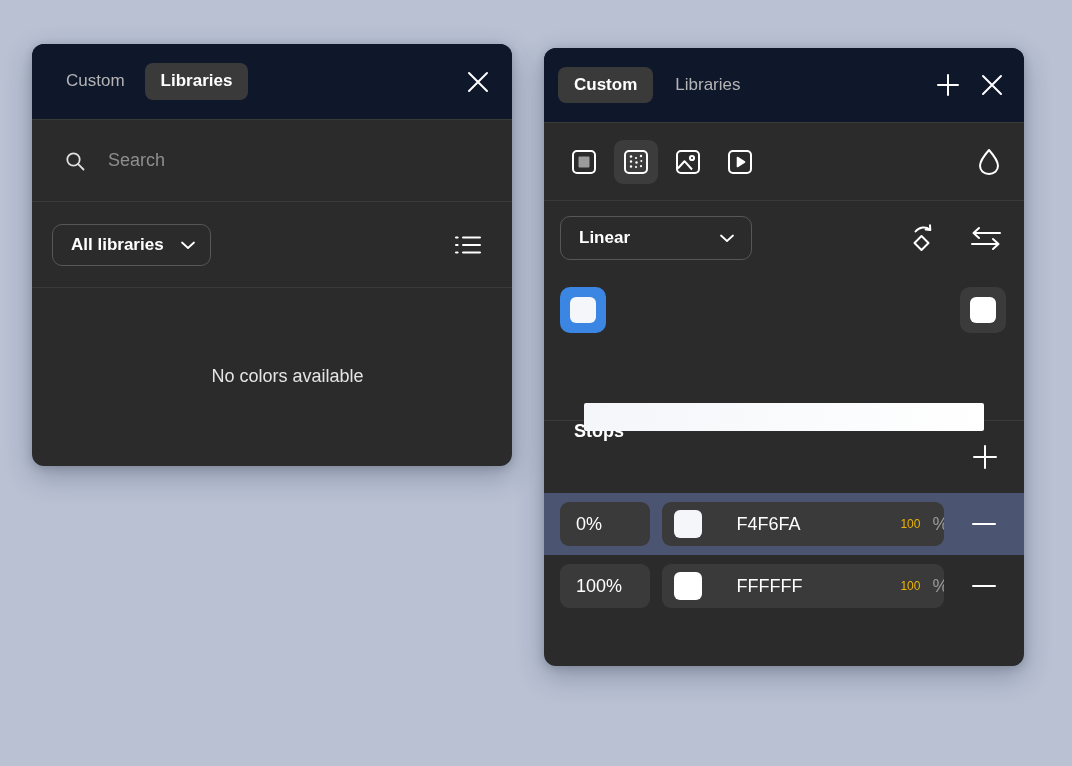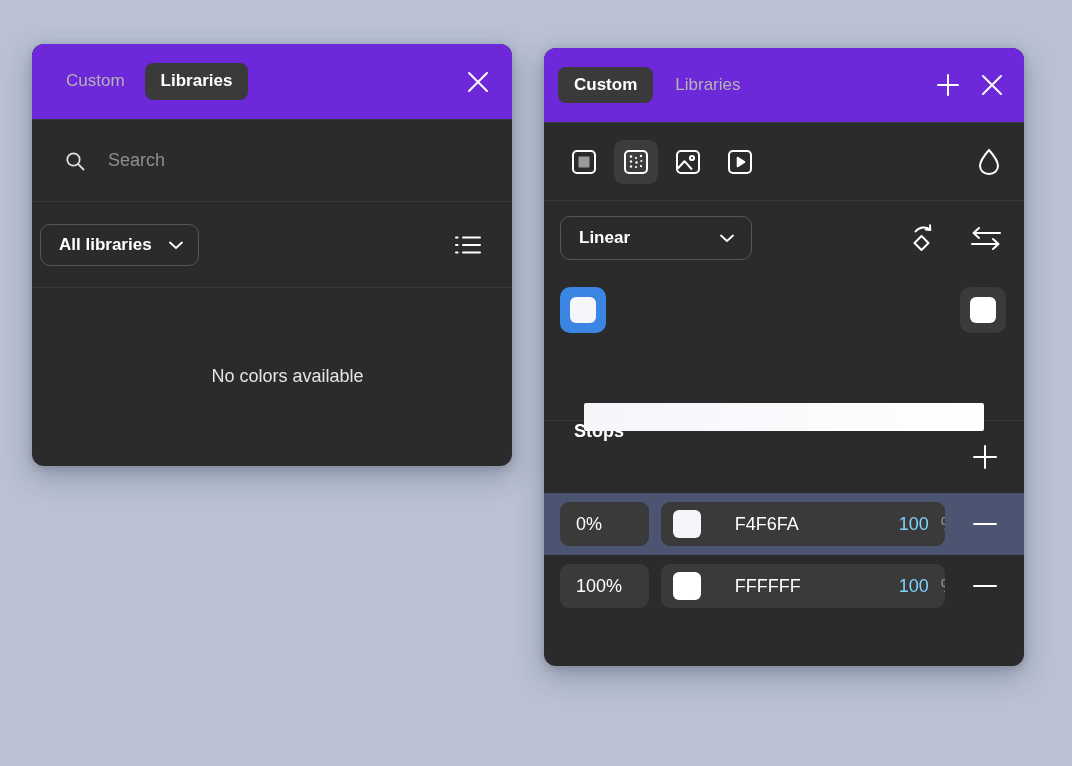--- a/index.html
+++ b/index.html
@@ -24,21 +24,21 @@
     background: #2b2b2b;
     border-radius: 12px;
     box-shadow: 0 10px 28px rgba(40,48,70,0.30), 0 2px 8px rgba(40,48,70,0.22);
     overflow: hidden;
     color: #ffffff;
   }
 
   .panel-header {
     display: flex;
     align-items: center;
-    background: #6d28d9;
+    background: #0f172a;
     border-bottom: 1px solid #3a3a3a;
   }
 
   .tab {
     font-size: 17px;
     padding: 8px 16px;
     border-radius: 8px;
     color: #b4b4b4;
     white-space: nowrap;
     cursor: pointer;
@@ -84,21 +84,21 @@
   }
   .search-placeholder {
     font-size: 18px;
     color: #8e8e8e;
   }
 
   .filter-row {
     height: 86px;
     display: flex;
     align-items: center;
-    padding: 0 30px 0 8px;
+    padding: 0 30px 0 20px;
     border-bottom: 1px solid #3a3a3a;
   }
   .select-pill {
     display: flex;
     align-items: center;
     gap: 16px;
     border: 1px solid #575757;
     border-radius: 10px;
     padding: 10px 14px 10px 18px;
     font-size: 17px;
@@ -276,21 +276,21 @@
     cursor: text;
   }
   .color-group .vsep { width: 1px; height: 100%; background: #2b2b2b; }
   .color-group .alpha {
     display: flex;
     align-items: center;
     gap: 12px;
     padding: 0 16px 0 16px;
     cursor: text;
   }
-  .color-group .alpha .num { font-size: 18px; color: #7dd3fc; }
+  .color-group .alpha .num { font-size: 12px; color: #eab308; }
   .color-group .alpha .pct { font-size: 18px; color: #9a9a9a; }
 
   .stop-row .spacer { flex: 1 1 auto; }
   .remove-btn {
     width: 34px; height: 34px;
     display: flex; align-items: center; justify-content: center;
     cursor: pointer;
     margin-right: 6px;
   }
 

